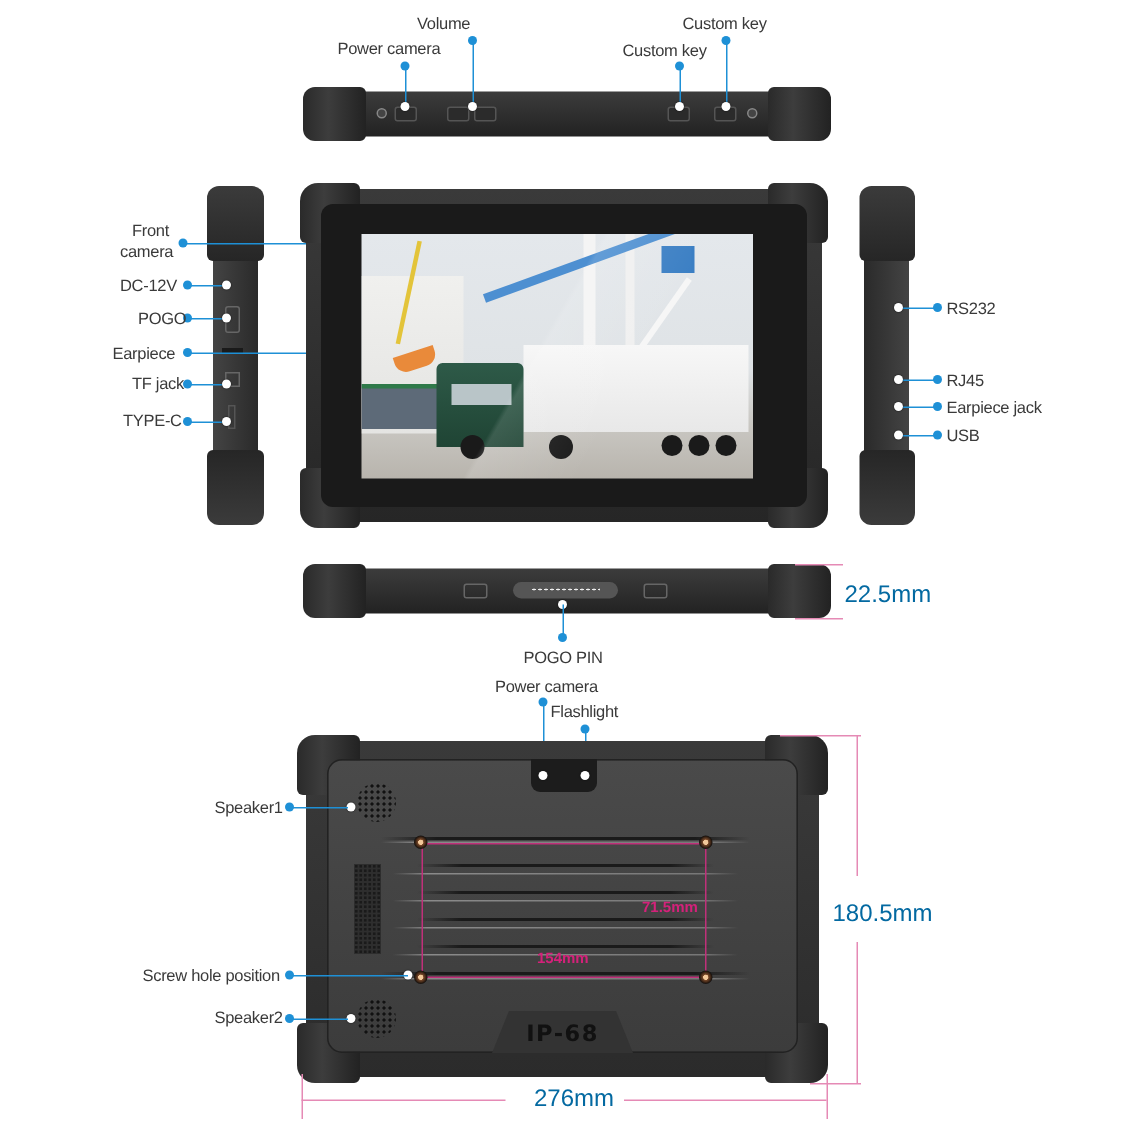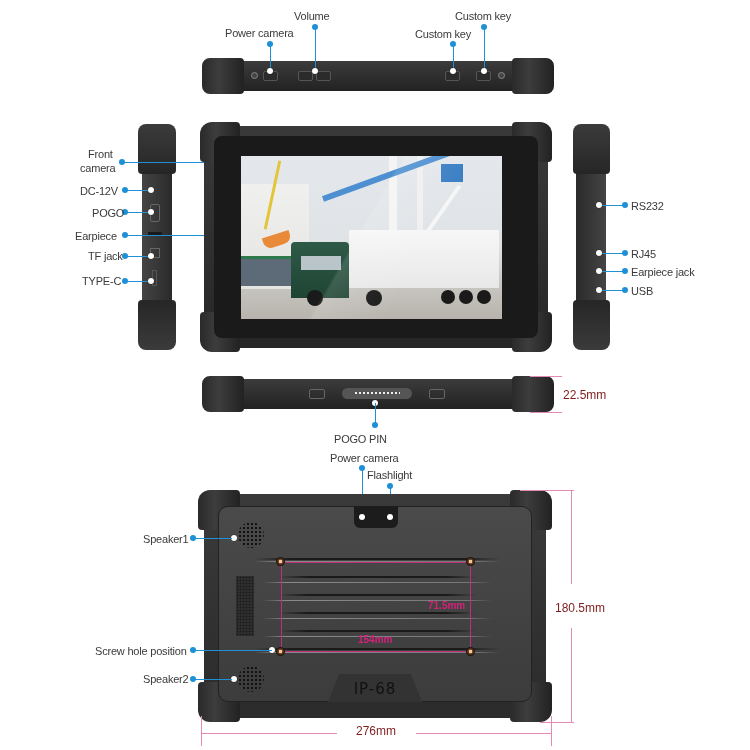--- a/index.html
+++ b/index.html
@@ -1,21 +1,21 @@
 <!DOCTYPE html>
 <html><head>
 <meta charset="utf-8">
 <style>
   * { box-sizing: border-box; margin: 0; padding: 0; }
   html, body { width: 750px; height: 750px; background: #ffffff; overflow: hidden; }
   body { position: relative; font-family: "Liberation Sans", sans-serif; color: #333; }
   .abs { position: absolute; }
   .label { position: absolute; font-size: 11px; color: #3a3a3a; white-space: nowrap; line-height: 12px; letter-spacing: -0.2px; }
   .label.r { text-align: right; }
-  .dim { position: absolute; font-size: 12px; color: #7f1d1d; white-space: nowrap; }
+  .dim { position: absolute; font-size: 16px; color: #0369a1; white-space: nowrap; }
   .pinkdim { position: absolute; font-size: 10px; color: #d4217a; white-space: nowrap; font-weight: bold; }
   .lead { position: absolute; background: #1e90d6; }
   .dot { position: absolute; width: 6px; height: 6px; border-radius: 50%; background: #1e90d6; }
   .wdot { position: absolute; width: 6px; height: 6px; border-radius: 50%; background: #ffffff; box-shadow: 0 0 1px #000; }
   .pline { position: absolute; background: #e58ab5; }
 
   
   .body-dark { background: linear-gradient(#3c3c3c, #222); }
   .bumper { position: absolute; background: linear-gradient(90deg,#2a2a2a,#3d3d3d 40%,#222); border-radius: 6px; }
   .btn { position: absolute; background: #2b2b2b; border: 1px solid #555; border-radius: 2px; }
@@ -49,21 +49,21 @@
 <div class="dot" style="left:312px;top:24px;"></div>
 <div class="wdot" style="left:312px;top:68px;"></div>
 <div class="lead" style="left:453px;top:44px;width:1px;height:26px;"></div>
 <div class="dot" style="left:450px;top:41px;"></div>
 <div class="wdot" style="left:450px;top:68px;"></div>
 <div class="lead" style="left:484px;top:27px;width:1px;height:44px;"></div>
 <div class="dot" style="left:481px;top:24px;"></div>
 <div class="wdot" style="left:481px;top:68px;"></div>
 
 <div class="label" style="left:225px;top:27px;">Power camera</div>
-<div class="label" style="left:294px;top:10px;">Volume</div>
+<div class="label" style="left:278px;top:10px;">Volume</div>
 <div class="label" style="left:415px;top:28px;">Custom key</div>
 <div class="label" style="left:455px;top:10px;">Custom key</div>
 
 <div class="abs" style="left:138px;top:124px;width:38px;height:226px;">
   <div class="abs body-dark" style="left:4px;top:20px;width:30px;height:186px;border-radius:3px;background:linear-gradient(90deg,#444,#2a2a2a);"></div>
   <div class="bumper" style="left:0;top:0;width:38px;height:50px;border-radius:8px 8px 4px 4px;background:linear-gradient(#3b3b3b,#262626);"></div>
   <div class="bumper" style="left:0;top:176px;width:38px;height:50px;border-radius:4px 4px 8px 8px;background:linear-gradient(#262626,#3b3b3b);"></div>
   <div class="abs" style="left:12px;top:80px;width:10px;height:18px;border:1px solid #666;border-radius:2px;"></div>
   <div class="abs" style="left:10px;top:108px;width:14px;height:4px;background:#1a1a1a;"></div>
   <div class="abs" style="left:12px;top:124px;width:10px;height:10px;border:1px solid #666;"></div>
@@ -158,21 +158,21 @@
   <div class="bumper" style="left:310px;top:0;width:42px;height:36px;border-radius:4px 8px 8px 4px;"></div>
   <div class="abs" style="left:107px;top:13px;width:16px;height:10px;border:1px solid #666;border-radius:2px;"></div>
   <div class="abs" style="left:140px;top:12px;width:70px;height:11px;background:#555;border-radius:6px;">
     <div class="abs" style="left:12px;top:4px;width:46px;height:2px;background-image:radial-gradient(#eee 45%,transparent 50%);background-size:4px 2px;"></div>
   </div>
   <div class="abs" style="left:227px;top:13px;width:16px;height:10px;border:1px solid #666;border-radius:2px;"></div>
 </div>
 <div class="wdot" style="left:372px;top:400px;"></div>
 <div class="lead" style="left:375px;top:403px;width:1px;height:22px;"></div>
 <div class="dot" style="left:372px;top:422px;"></div>
-<div class="label" style="left:334px;top:433px;">POGO PIN</div>
+<div class="label" style="left:349px;top:433px;">POGO PIN</div>
 
 <div class="pline" style="left:530px;top:376px;width:32px;height:1px;"></div>
 <div class="pline" style="left:530px;top:412px;width:32px;height:1px;"></div>
 <div class="dim" style="left:563px;top:388px;">22.5mm</div>
 
 <div class="label" style="left:330px;top:452px;">Power camera</div>
 <div class="label" style="left:367px;top:469px;">Flashlight</div>
 <div class="dot" style="left:359px;top:465px;"></div>
 <div class="lead" style="left:362px;top:468px;width:1px;height:48px;"></div>
 <div class="dot" style="left:387px;top:483px;"></div>
@@ -209,21 +209,21 @@
   <div class="abs" style="left:83px;top:72px;width:190px;height:90px;border:1px solid #c0307a;"></div>
   <div class="rscrew" style="left:78px;top:67px;"></div>
   <div class="rscrew" style="left:268px;top:67px;"></div>
   <div class="rscrew" style="left:78px;top:157px;"></div>
   <div class="rscrew" style="left:268px;top:157px;"></div>
   <div class="wdot" style="left:71px;top:157px;"></div>
   <div class="pinkdim" style="left:230px;top:110px;">71.5mm</div>
   <div class="pinkdim" style="left:160px;top:144px;">154mm</div>
 
   <div class="abs" style="left:130px;top:184px;width:94px;height:28px;background:#333;clip-path:polygon(12% 0,88% 0,100% 100%,0 100%);"></div>
-  <div class="abs" style="left:130px;top:190px;width:94px;text-align:center;font-family:'DejaVu Sans',sans-serif;font-weight:normal;font-size:15px;color:#111;letter-spacing:1px;">IP-68</div>
+  <div class="abs" style="left:130px;top:190px;width:94px;text-align:center;font-family:'DejaVu Sans',sans-serif;font-weight:bold;font-size:15px;color:#111;letter-spacing:1px;">IP-68</div>
 </div>
 <div class="wdot" style="left:231px;top:535px;"></div>
 <div class="wdot" style="left:231px;top:676px;"></div>
 
 <div class="lead" style="left:192px;top:538px;width:40px;height:1px;"></div>
 <div class="dot" style="left:190px;top:535px;"></div>
 <div class="lead" style="left:192px;top:650px;width:80px;height:1px;"></div>
 <div class="dot" style="left:190px;top:647px;"></div>
 <div class="lead" style="left:192px;top:679px;width:40px;height:1px;"></div>
 <div class="dot" style="left:190px;top:676px;"></div>

